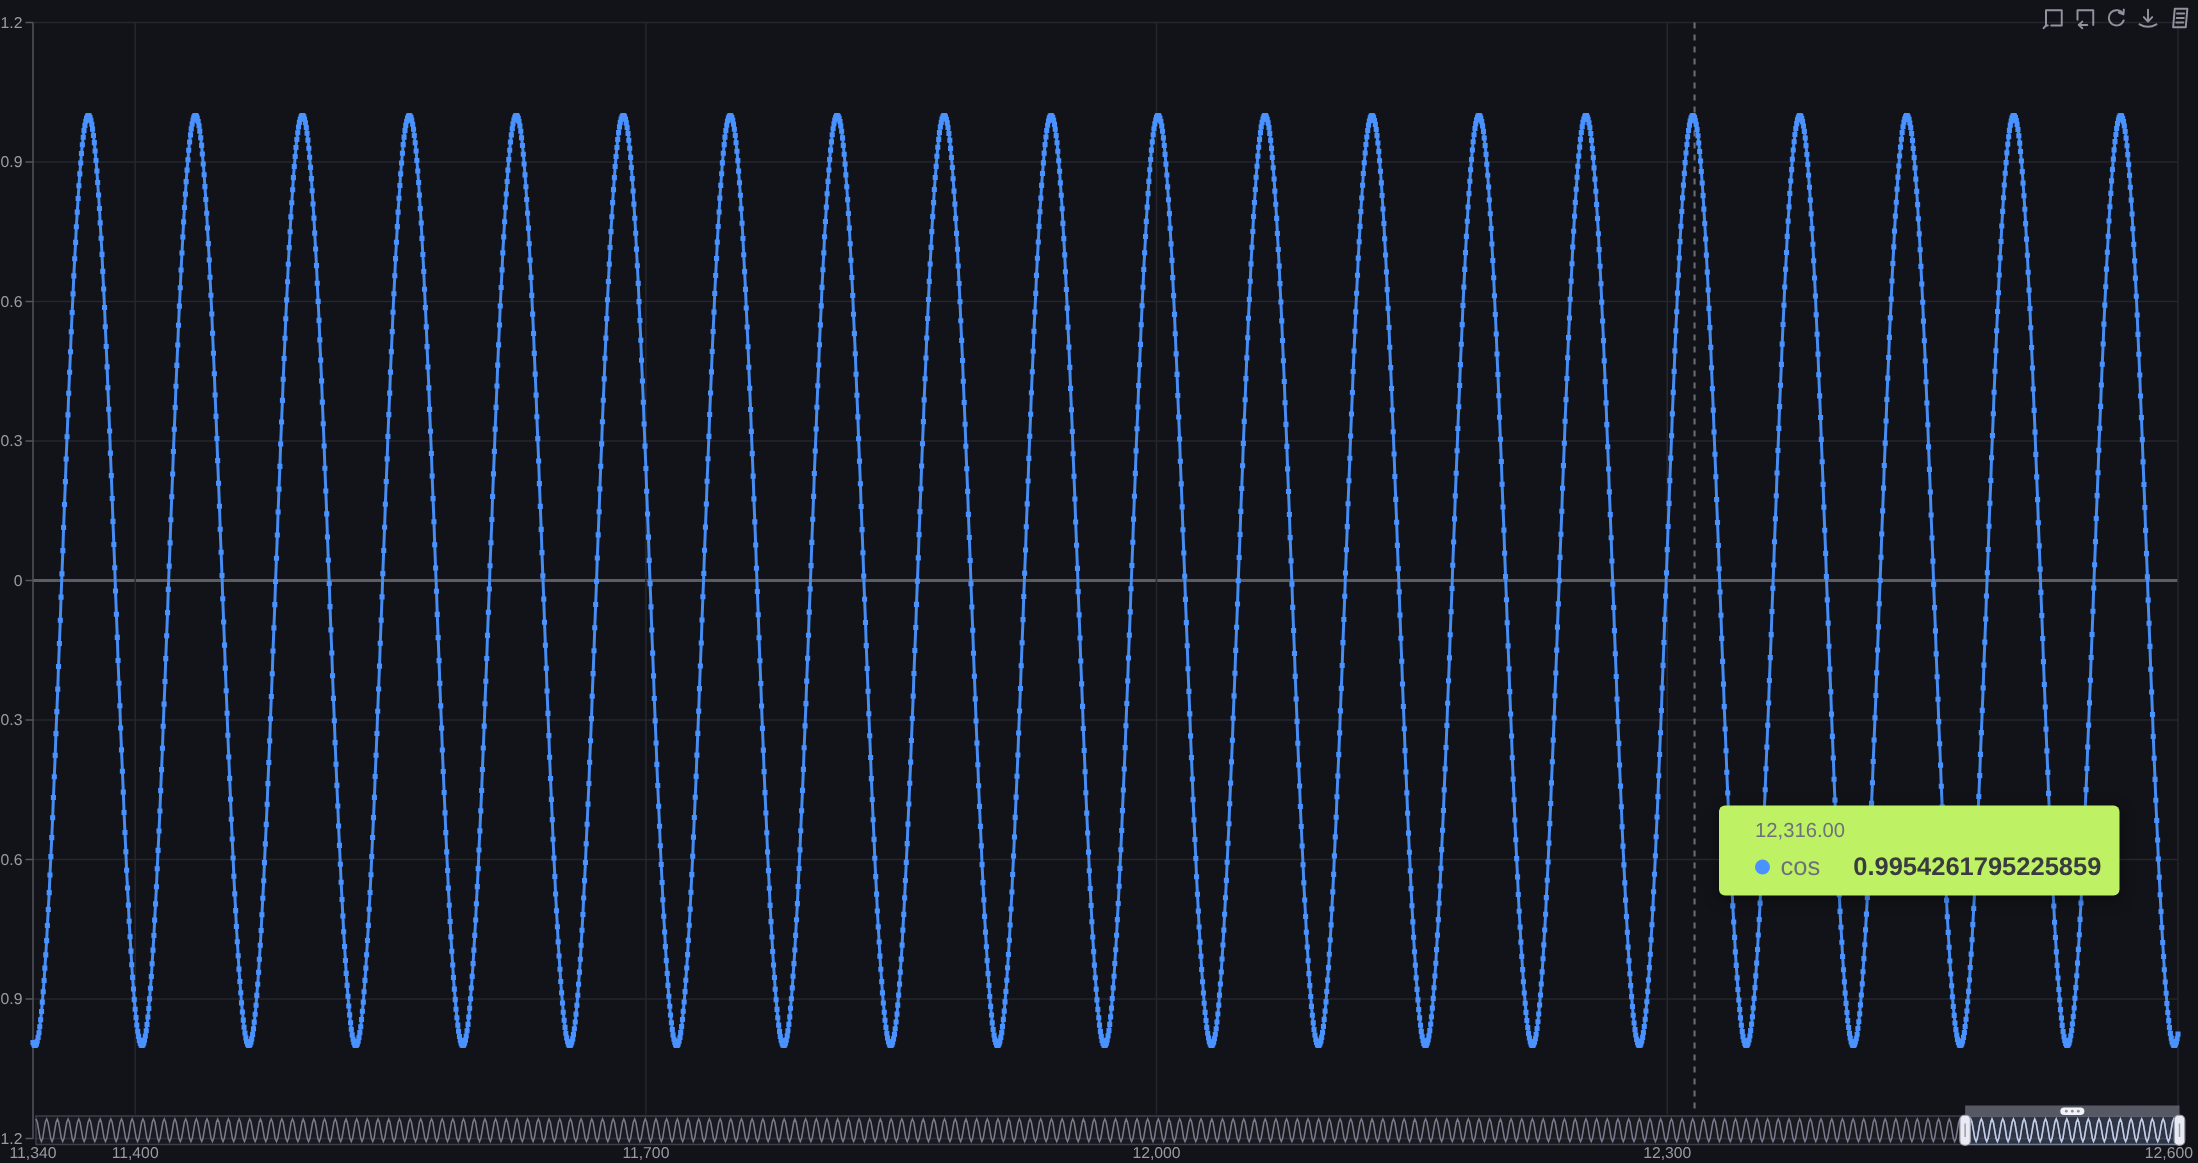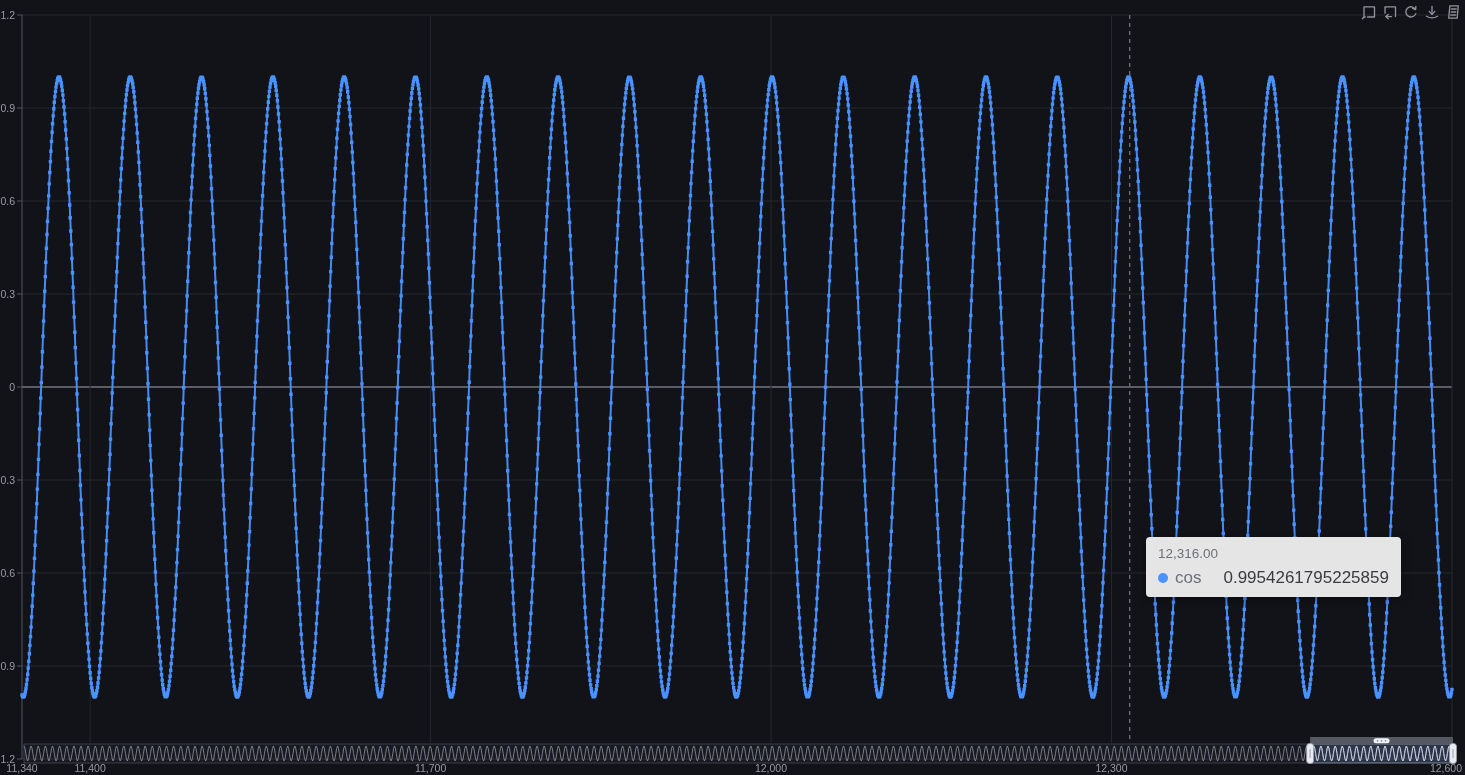--- a/index.html
+++ b/index.html
@@ -3,27 +3,27 @@
 <meta charset="utf-8">
 <style>
   html,body{margin:0;padding:0;background:#121318;width:1465px;height:775px;overflow:hidden;
     font-family:"Liberation Sans", sans-serif;}
   #stage{position:relative;width:1465px;height:601px;background:#121318;}
   #chart-svg{position:absolute;left:0;top:0;}
   .axis-label{fill:#9a9aa3;font-size:10.5px;font-family:"Liberation Sans",sans-serif;}
   .toolbox{position:absolute;top:4px;right:4px;display:flex;gap:5px;z-index:30;}
   .toolbox .tb-icon{width:16px;height:16px;cursor:pointer;opacity:.85;}
   .toolbox .tb-icon svg{stroke:#a9a9b6;fill:none;stroke-width:1.3;stroke-linecap:round;stroke-linejoin:round;}
-  #tooltip{position:absolute;left:1146px;top:537px;min-width:146px;background:#e5e5e5;
-    border-radius:4px;padding:8px 12px 9px 12px;box-shadow:0 2px 10px rgba(0,0,0,.4);z-index:40;}
+  #tooltip{position:absolute;left:1146px;top:537px;min-width:146px;background:#bef264;
+    border-radius:4px;padding:8px 12px 9px 24px;box-shadow:0 2px 10px rgba(0,0,0,.4);z-index:40;}
   #tooltip .tt-x{color:#6e7079;font-size:13.5px;line-height:18px;}
   #tooltip .tt-row{display:flex;align-items:center;margin-top:5px;font-size:17px;}
   #tooltip .tt-dot{width:10px;height:10px;border-radius:50%;margin-right:7px;flex:0 0 auto;}
   #tooltip .tt-name{color:#6e7079;margin-right:22px;}
-  #tooltip .tt-val{color:#3a3b40;font-weight:normal;margin-left:auto;white-space:nowrap;}
+  #tooltip .tt-val{color:#3a3b40;font-weight:bold;margin-left:auto;white-space:nowrap;}
 </style>
 </head>
 <body>
 
 <div id="stage">
 
   <svg id="chart-svg" width="1465" height="775">
       <g>
         <line x1="22" y1="15.0" x2="1452" y2="15.0" stroke="#26272e" stroke-width="1"></line>
         <line x1="22" y1="108.0" x2="1452" y2="108.0" stroke="#26272e" stroke-width="1"></line>

